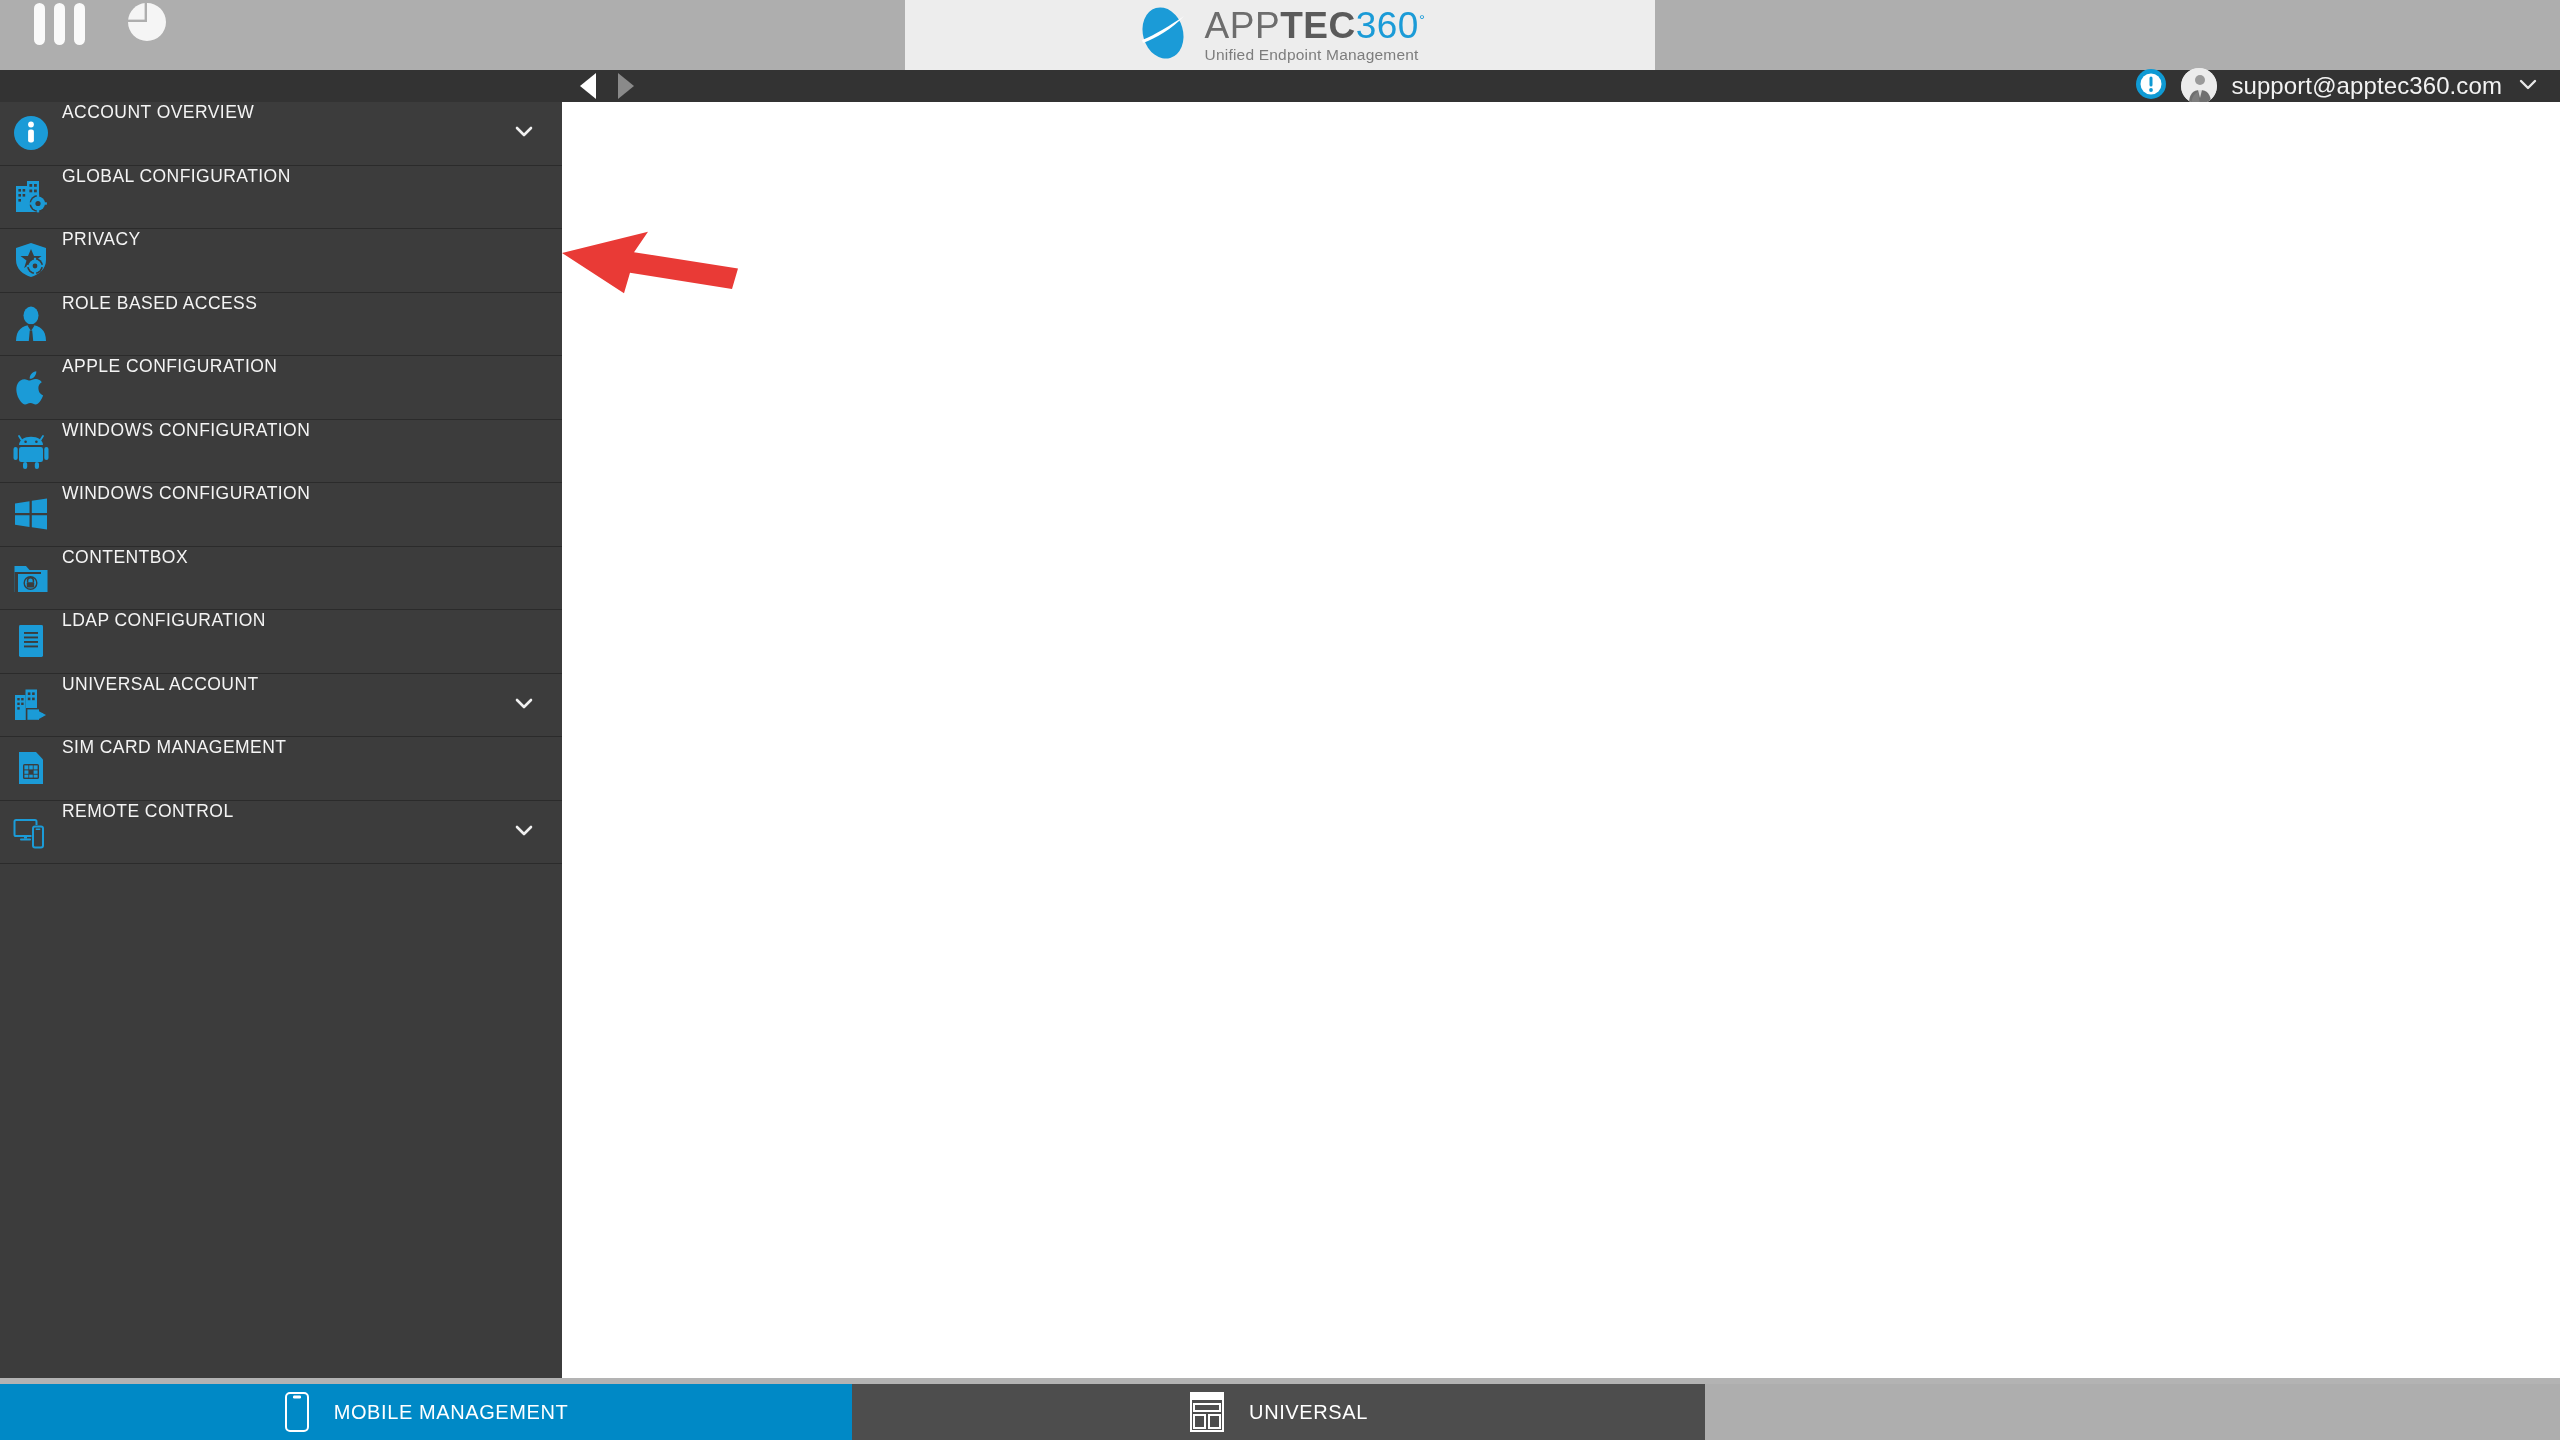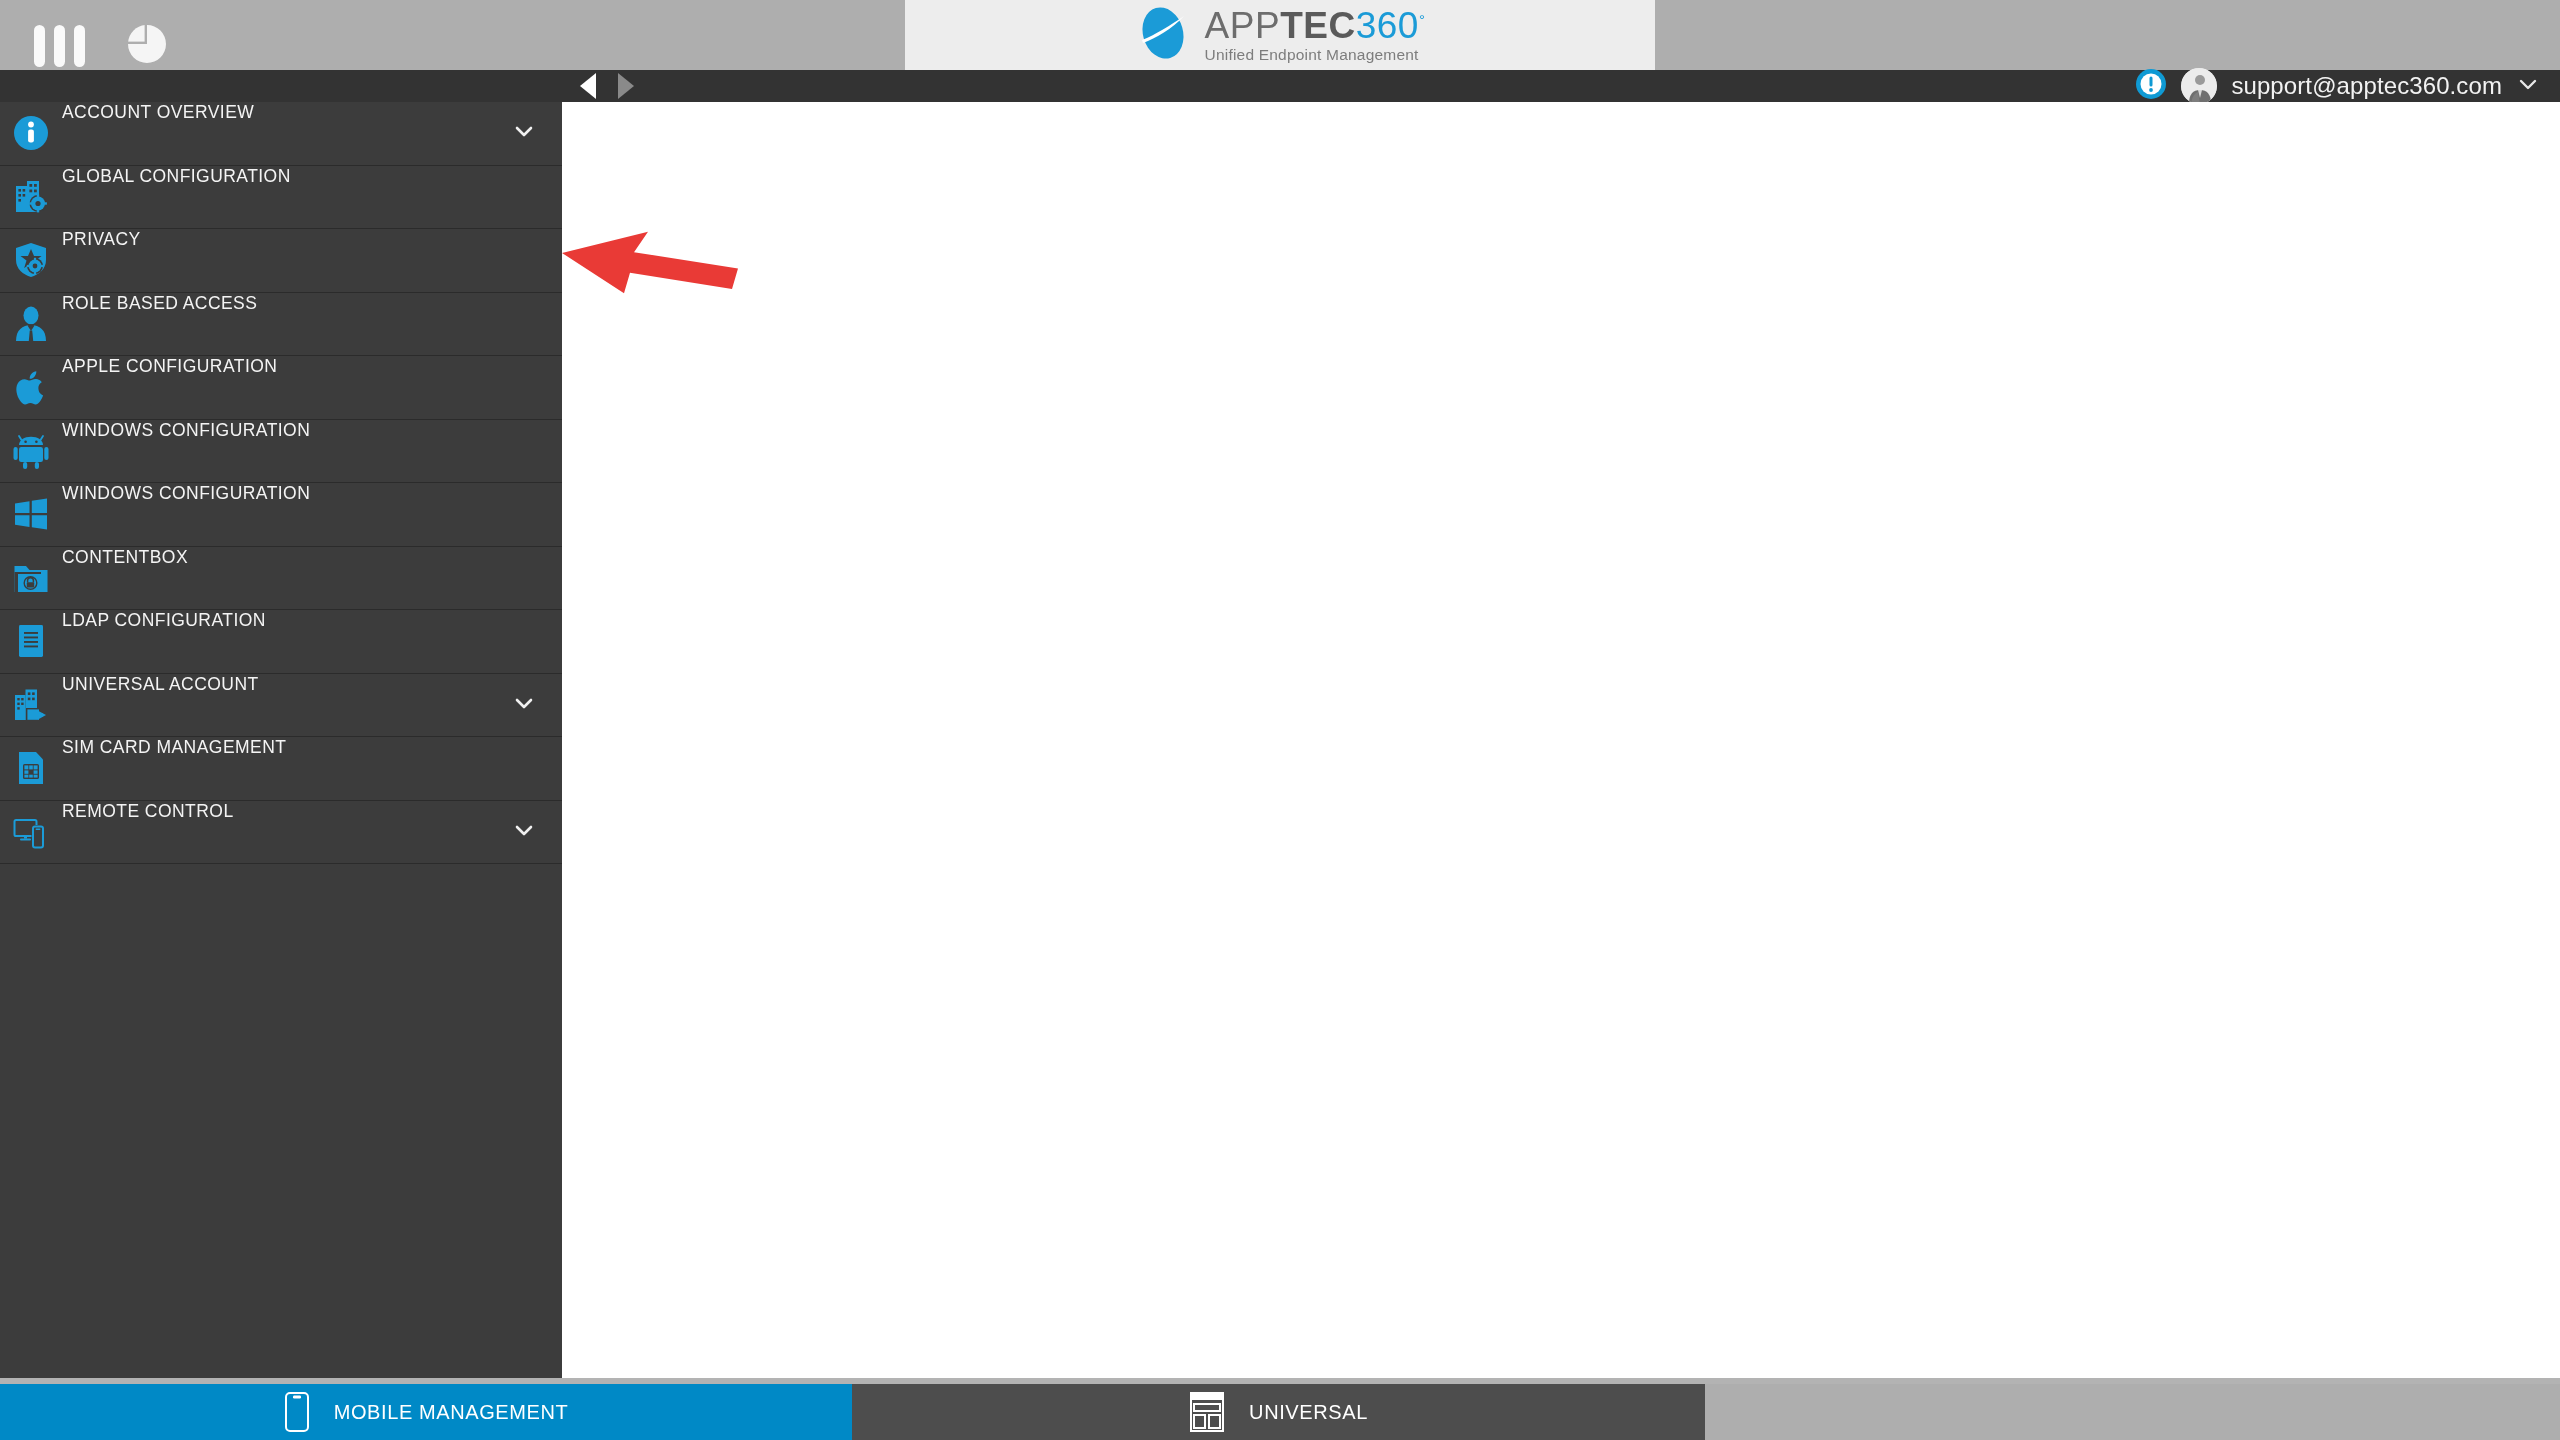--- a/index.html
+++ b/index.html
@@ -17,21 +17,21 @@
     flex-direction: column;
   }
 
   
   .brandbar {
     position: relative;
     height: 70px;
     background: #aeaeae;
     flex: 0 0 70px;
     display: flex;
-    align-items: flex-end;
+    align-items: flex-start;
   }
   .brand-icons {
     display: flex;
     align-items: center;
     gap: 40px;
     padding-left: 34px;
   }
   .icon-bars {
     display: flex;
     gap: 9px;

